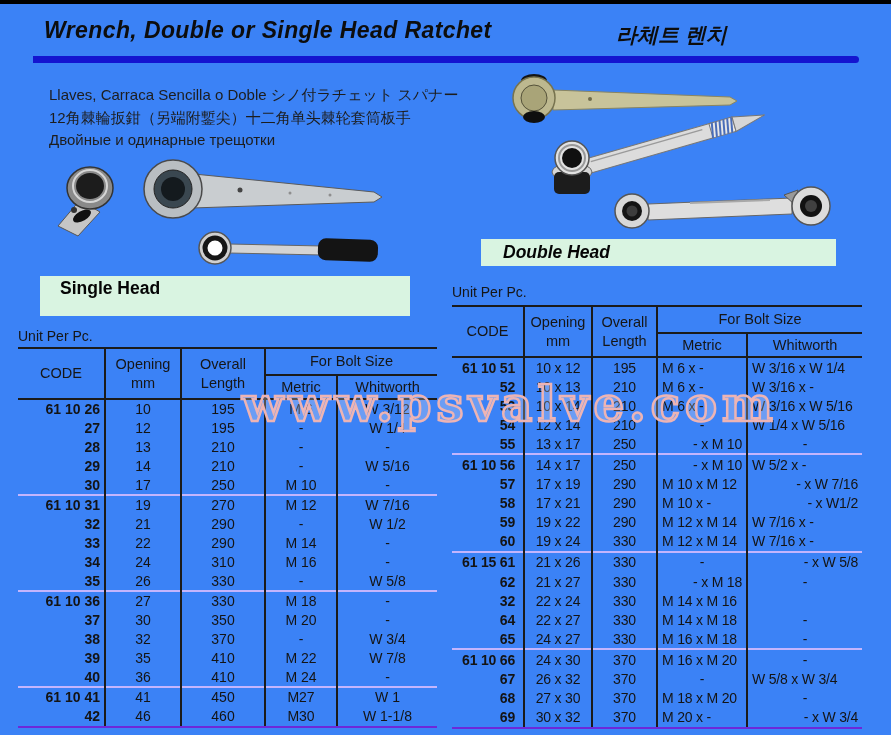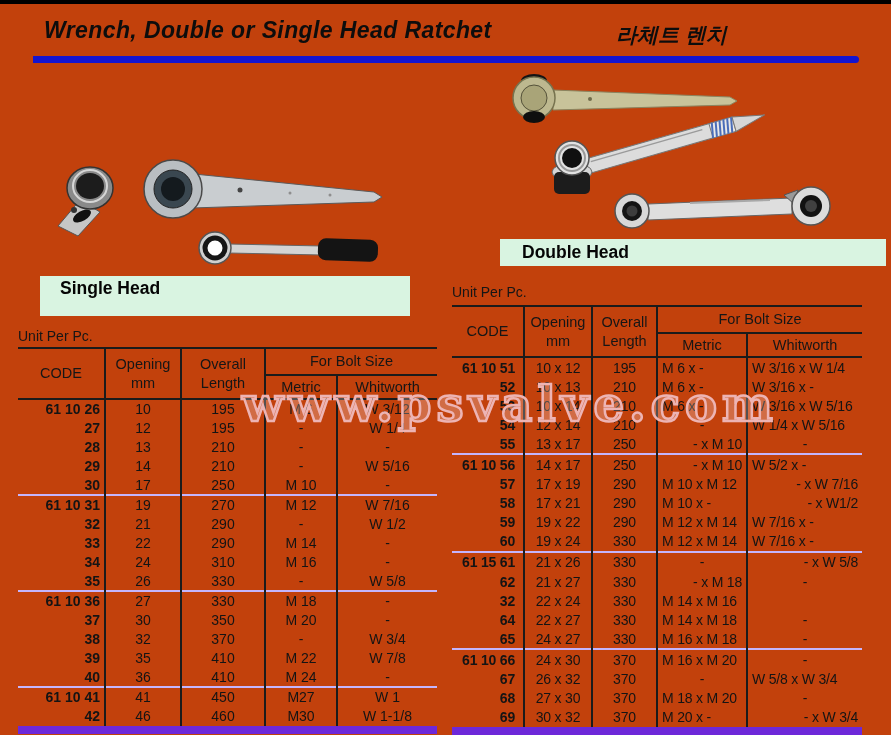--- a/index.html
+++ b/index.html
@@ -1,17 +1,17 @@
 <!DOCTYPE html>
 <html><head>
 <meta charset="utf-8">
 <style>
   html,body{margin:0;padding:0;background:#e8e8e8;}
   .page{
-    position:relative;width:891px;height:735px;background:#c2410c;
+    position:relative;width:891px;height:735px;background:#3b82f6;
     font-family:"Liberation Sans","DejaVu Sans",sans-serif;color:#161616;
     overflow:hidden;margin:0 auto;
   }
   .topstrip{position:absolute;left:0;top:0;width:891px;height:4px;background:#000;}
   .page-title{
     position:absolute;left:44px;top:17px;font-size:23px;font-weight:bold;
     font-style:italic;letter-spacing:.4px;color:#0d0d0d;white-space:nowrap;
   }
   .page-title-ko{
     position:absolute;left:616px;top:21px;font-size:21px;font-weight:600;
@@ -19,21 +19,21 @@
   }
   .blue-rule{
     position:absolute;left:33px;top:56px;width:826px;height:7px;
     background:#1414d0;border-radius:0 4px 4px 0;
   }
   .desc{position:absolute;left:49px;top:84px;font-size:15px;line-height:22.5px;color:#1d1d1d;}
   .section-bar{position:absolute;background:#d9f4e1;}
   .section-bar .lbl{font-weight:bold;color:#050505;white-space:nowrap;}
   #bar-single{left:40px;top:276px;width:370px;height:40px;}
   #bar-single .lbl{padding-left:20px;line-height:25px;font-size:17.5px;display:block;}
-  #bar-double{left:500px;top:239px;width:386px;height:27px;}
+  #bar-double{left:481px;top:239px;width:355px;height:27px;font-style:italic;}
   #bar-double .lbl{padding-left:22px;line-height:27px;font-size:17.5px;display:block;}
   .unit-note{position:absolute;text-align:left;font-size:14px;color:#161616;}
   #unit-single{left:18px;width:419px;top:328px;}
   #unit-double{left:452px;width:410px;top:284px;}
   .tbl-wrap{position:absolute;z-index:1;}
   #tbl-single-wrap{left:18px;top:347px;width:419px;}
   #tbl-double-wrap{left:452px;top:305px;width:410px;}
   .cat-table{border-collapse:collapse;table-layout:fixed;width:100%;}
   .cat-table th,.cat-table td{border-left:2px solid #1b1b1b;border-right:2px solid #1b1b1b;overflow:hidden;}
   .cat-table tr>*:first-child{border-left:none;}
@@ -46,21 +46,21 @@
   .cat-table thead tr:first-child th{border-top:2px solid #1b1b1b;}
   .cat-table thead tr:first-child th{height:23px;}
   .cat-table thead tr:last-child th{height:20px;}
   .cat-table td{
     font-size:14px;padding:0 4px;vertical-align:middle;line-height:1;color:#141414;
     white-space:nowrap;
   }
   .tbl-single td{height:18.8px;}
   .tbl-double td{height:19.1px;letter-spacing:-0.2px;}
   .cat-table tr.group-start td{border-top:2px solid #c4b5fd;}
-  .cat-table tbody tr:last-child td{border-bottom:8px solid #6d28d9;}
+  .cat-table tbody tr:last-child td{border-bottom:2px solid #6d28d9;}
   .c-code{text-align:right;padding-right:13px;font-weight:bold;color:#000;}
   .tbl-double .c-code{padding-right:8px;}
   .c-center{text-align:center;}
   .c-left{text-align:left;padding-left:7px;}
   .c-right{text-align:right;padding-right:12px;}
   .watermark{
     position:absolute;left:194px;top:376px;z-index:5;pointer-events:none;
     font-family:"DejaVu Serif","Liberation Serif",serif;font-weight:bold;
     font-size:48px;letter-spacing:5px;white-space:nowrap;
     color:rgba(255,240,240,0.25);margin-left:48px;-webkit-text-stroke:2.5px #edb4b4;
@@ -71,20 +71,25 @@
 <body>
 
 <div class="page">
 
   <div class="topstrip"></div>
 
   <div class="page-title">Wrench, Double or Single Head Ratchet</div>
   <div class="page-title-ko">라체트 렌치</div>
   <div class="blue-rule"></div>
 
+  <div class="desc">
+    <div>Llaves, Carraca Sencilla o Doble シノ付ラチェット スパナー</div>
+    <div>12角棘輪扳鉗（另端附鏨尖）十二角单头棘轮套筒板手</div>
+    <div>Двойные и одинарные трещотки</div>
+  </div>
 
   <svg class="photo" style="left:30px;top:148px;" width="400" height="128" viewBox="0 0 400 128">
 
     <g>
       <polygon points="28,78 50,52 70,64 48,88" fill="#c6c6c6" stroke="#555" stroke-width="1"></polygon>
       <circle cx="44" cy="62" r="3" fill="#333"></circle>
       <ellipse cx="52" cy="68" rx="10" ry="5" fill="#111" transform="rotate(-30 52 68)"></ellipse>
       <ellipse cx="60" cy="40" rx="23" ry="21" fill="#8a8a8a" stroke="#333" stroke-width="1.5"></ellipse>
       <ellipse cx="60" cy="38" rx="17" ry="16" fill="none" stroke="#d6d6d6" stroke-width="2"></ellipse>
       <ellipse cx="60" cy="38" rx="14" ry="13" fill="#1c1c1c"></ellipse>

